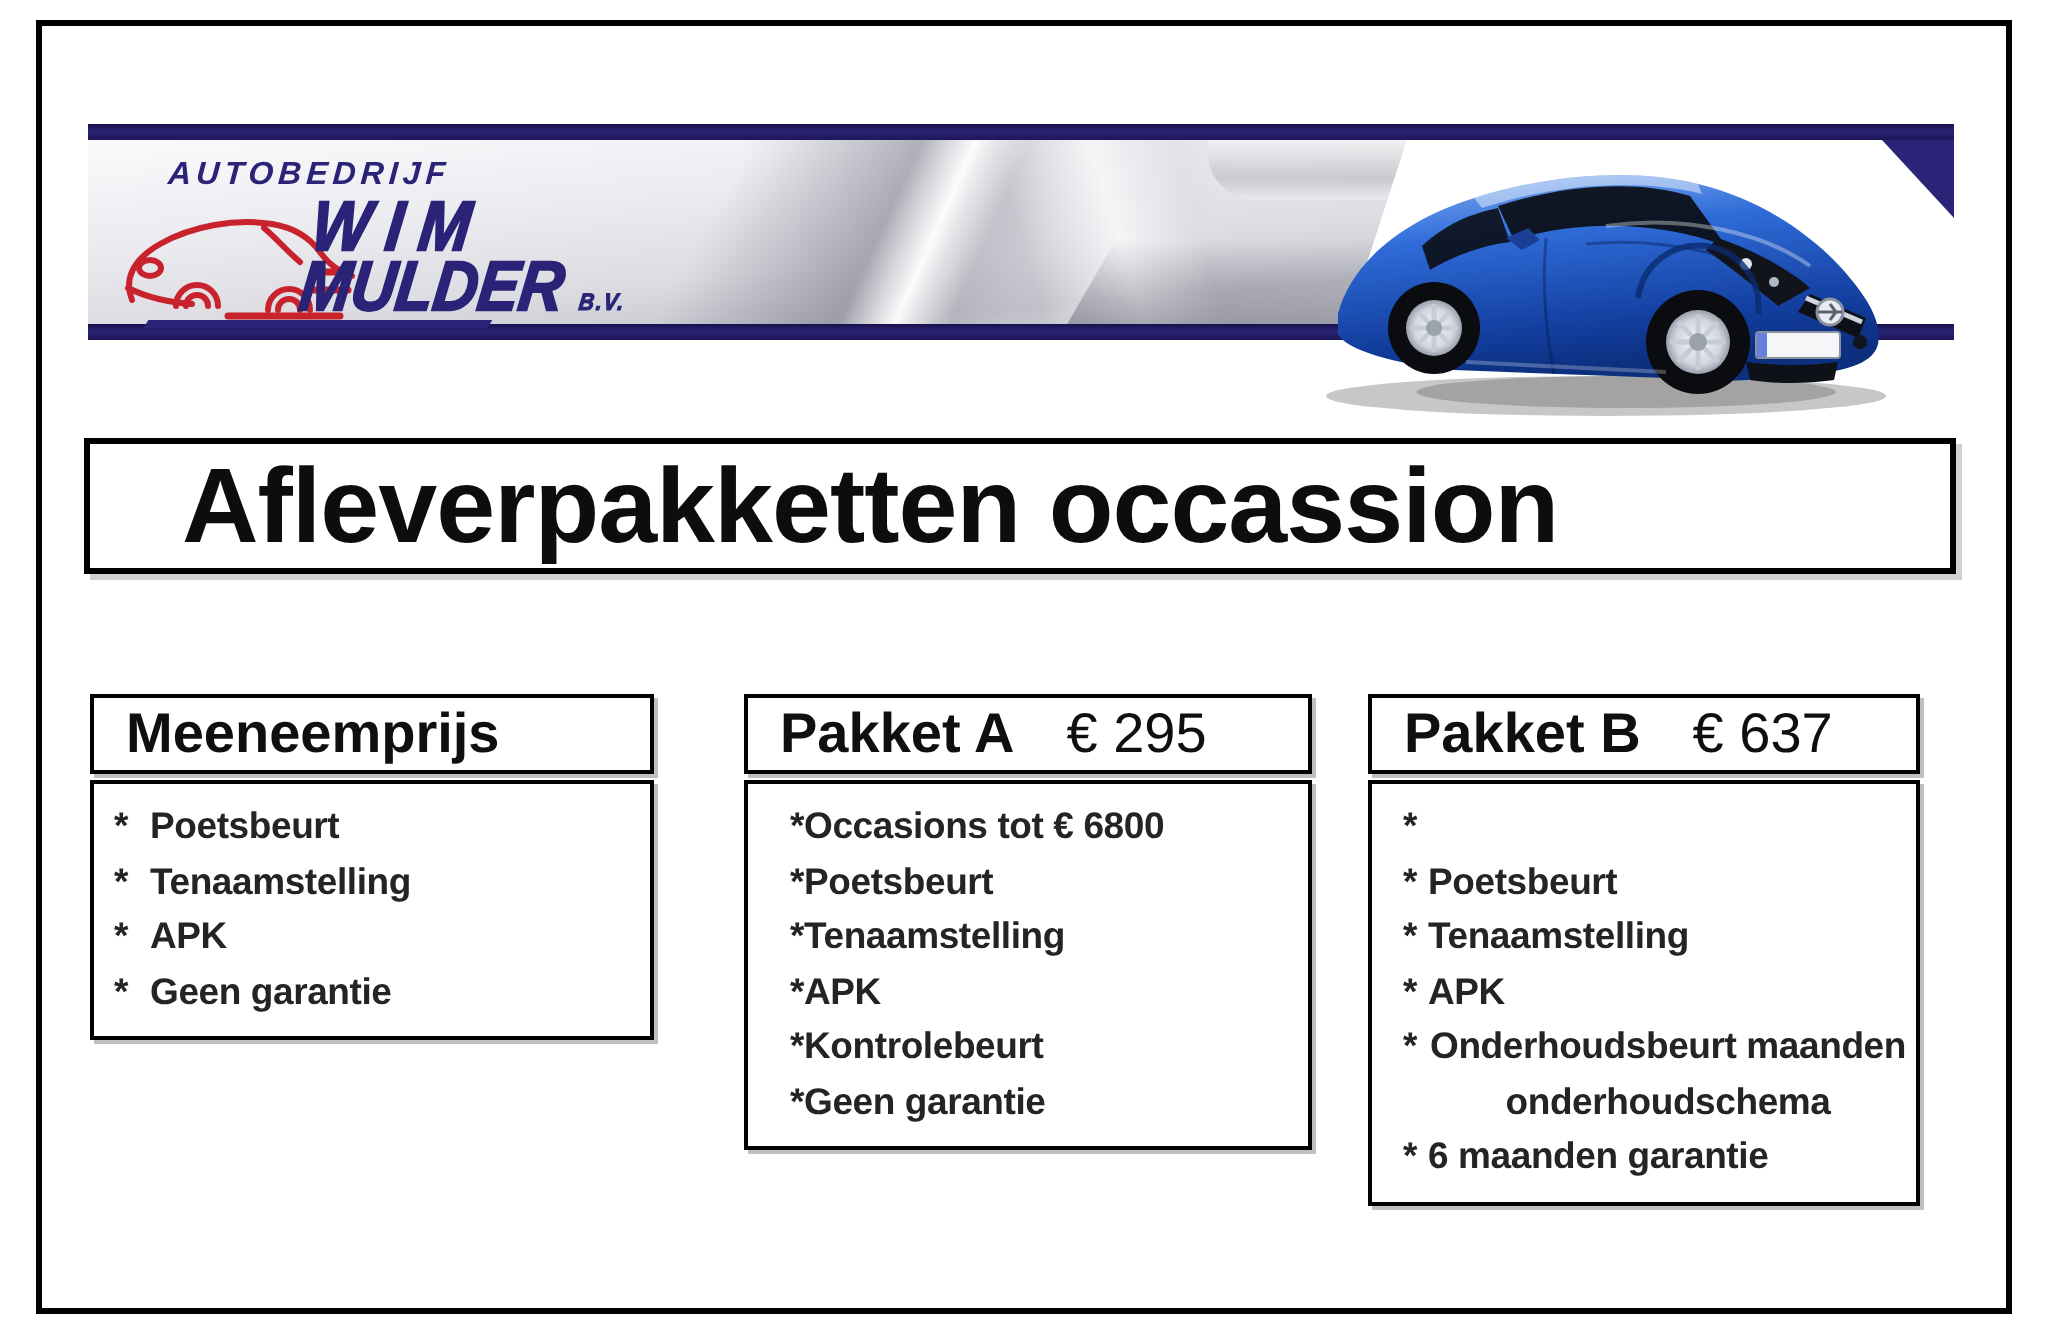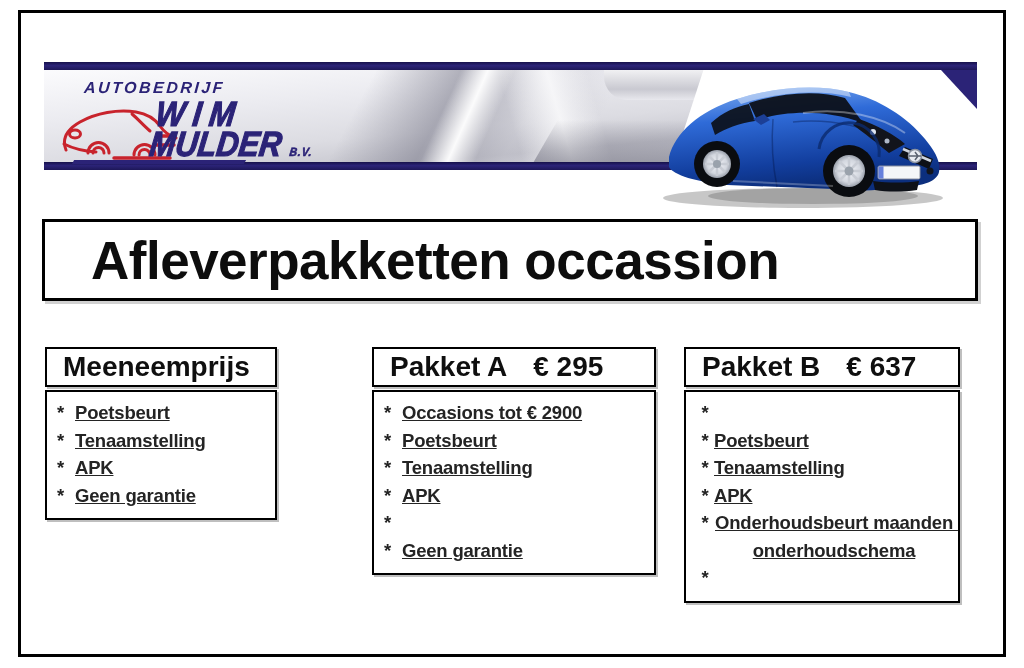--- a/index.html
+++ b/index.html
@@ -44,36 +44,36 @@
   .logo-mulder{left:90px;top:54px;letter-spacing:0;}
   .logo-bv{font-size:12px;-webkit-text-stroke:.6px var(--navy,#2b2377);letter-spacing:1px;}
   .logo-underline{position:absolute;left:15px;top:88px;width:172px;height:4px;
       background:var(--navy,#2b2377);transform:skewX(-30deg);}
   .logo-car{position:absolute;left:0;top:34px;}
 
   
   .car-photo{position:absolute;left:609px;top:-3px;width:300px;height:152px;z-index:6;}
 
   
-  .title-box{position:absolute;left:42px;top:219px;width:936px;height:82px;border:3px solid #000;
+  .title-box{position:absolute;left:42px;top:219px;width:936px;height:68px;border:3px solid #000;
       background:#fff;box-shadow:3px 3px 0 rgba(0,0,0,.18);display:flex;align-items:center;padding-left:46px;}
   .title-text{font-size:53px;font-weight:700;letter-spacing:-.5px;color:#0d0d0d;white-space:pre;}
 
   
   .card{position:absolute;}
   .card-header{height:40px;border:2px solid #000;background:#fff;box-shadow:2px 2px 0 rgba(0,0,0,.25);
       display:flex;align-items:center;padding-left:16px;margin-bottom:3px;}
   .card-header .hdr{font-size:28px;font-weight:700;color:#0f0f0f;white-space:pre;}
-  .card-header .price{font-size:28px;font-weight:700;color:#0f0f0f;margin-left:26px;white-space:pre;}
+  .card-header .price{font-size:28px;font-weight:400;color:#0f0f0f;margin-left:26px;white-space:pre;}
   .card-body{border:2px solid #000;background:#fff;box-shadow:2px 2px 0 rgba(0,0,0,.25);
       padding:7px 4px 9px 10px;}
   .item{display:flex;align-items:flex-start;font-size:18.5px;font-weight:700;line-height:27.5px;
       color:#242424;letter-spacing:-.2px;}
   .item .star{width:18px;flex:none;}
-  .item .txt{white-space:pre-wrap;text-decoration:underline;}
+  .item .txt{white-space:pre-wrap;}
 </style>
 </head>
 <body>
 
 <div class="page">
   <div class="outer-border"></div>
 
   <div class="banner">
     <div class="art">
       <div class="art-dark-band"></div>
@@ -154,21 +154,21 @@
       <circle cx="196" cy="112" r="4.5" fill="#9aa2ac"></circle>
       <path d="M166,90 a30,30 0 0 1 60,8" stroke="#0b2a6e" stroke-width="3" fill="none" opacity="0.8"></path>
       <path d="M80,122 L180,127" stroke="#ffffff" stroke-width="2" opacity="0.25"></path>
     </svg>
   </div>
 
   <div class="title-box">
     <div class="title-text">Afleverpakketten occassion</div>
   </div>
 
-  <div class="card" style="left:45px;top:347px;width:232px;">
+  <div class="card" style="left:45px;top:347px;width:282px;">
     <div class="card-header">
       <span class="hdr">Meeneemprijs</span>
     </div>
     <div class="card-body">
       <div class="item">
           <span class="star">*</span>
           <span class="txt">Poetsbeurt</span>
         </div>
       <div class="item">
           <span class="star">*</span>
@@ -178,44 +178,45 @@
           <span class="star">*</span>
           <span class="txt">APK</span>
         </div>
       <div class="item">
           <span class="star">*</span>
           <span class="txt">Geen garantie</span>
         </div>
     </div>
   </div>
 
-  <div class="card" style="left:372px;top:347px;width:284px;">
+  <div class="card" style="left:372px;top:347px;width:284px;text-align:right;">
     <div class="card-header">
       <span class="hdr">Pakket A</span>
       <span class="price">€ 295</span>
     </div>
     <div class="card-body">
       <div class="item">
           <span class="star">*</span>
-          <span class="txt">Occasions tot € 2900</span>
+          <span class="txt">Occasions tot € 6800</span>
         </div>
       <div class="item">
           <span class="star">*</span>
           <span class="txt">Poetsbeurt</span>
         </div>
       <div class="item">
           <span class="star">*</span>
           <span class="txt">Tenaamstelling</span>
         </div>
       <div class="item">
           <span class="star">*</span>
           <span class="txt">APK</span>
         </div>
       <div class="item">
           <span class="star">*</span>
+          <span class="txt">Kontrolebeurt</span>
         </div>
       <div class="item">
           <span class="star">*</span>
           <span class="txt">Geen garantie</span>
         </div>
     </div>
   </div>
 
   <div class="card" style="left:684px;top:347px;width:276px;text-align:center;">
     <div class="card-header">
@@ -237,16 +238,17 @@
       <div class="item">
           <span class="star">*</span>
           <span class="txt">APK</span>
         </div>
       <div class="item">
           <span class="star">*</span>
           <span class="txt">Onderhoudsbeurt maanden onderhoudschema</span>
         </div>
       <div class="item">
           <span class="star">*</span>
+          <span class="txt">6 maanden garantie</span>
         </div>
     </div>
   </div>
 </div>
 
 </body></html>

